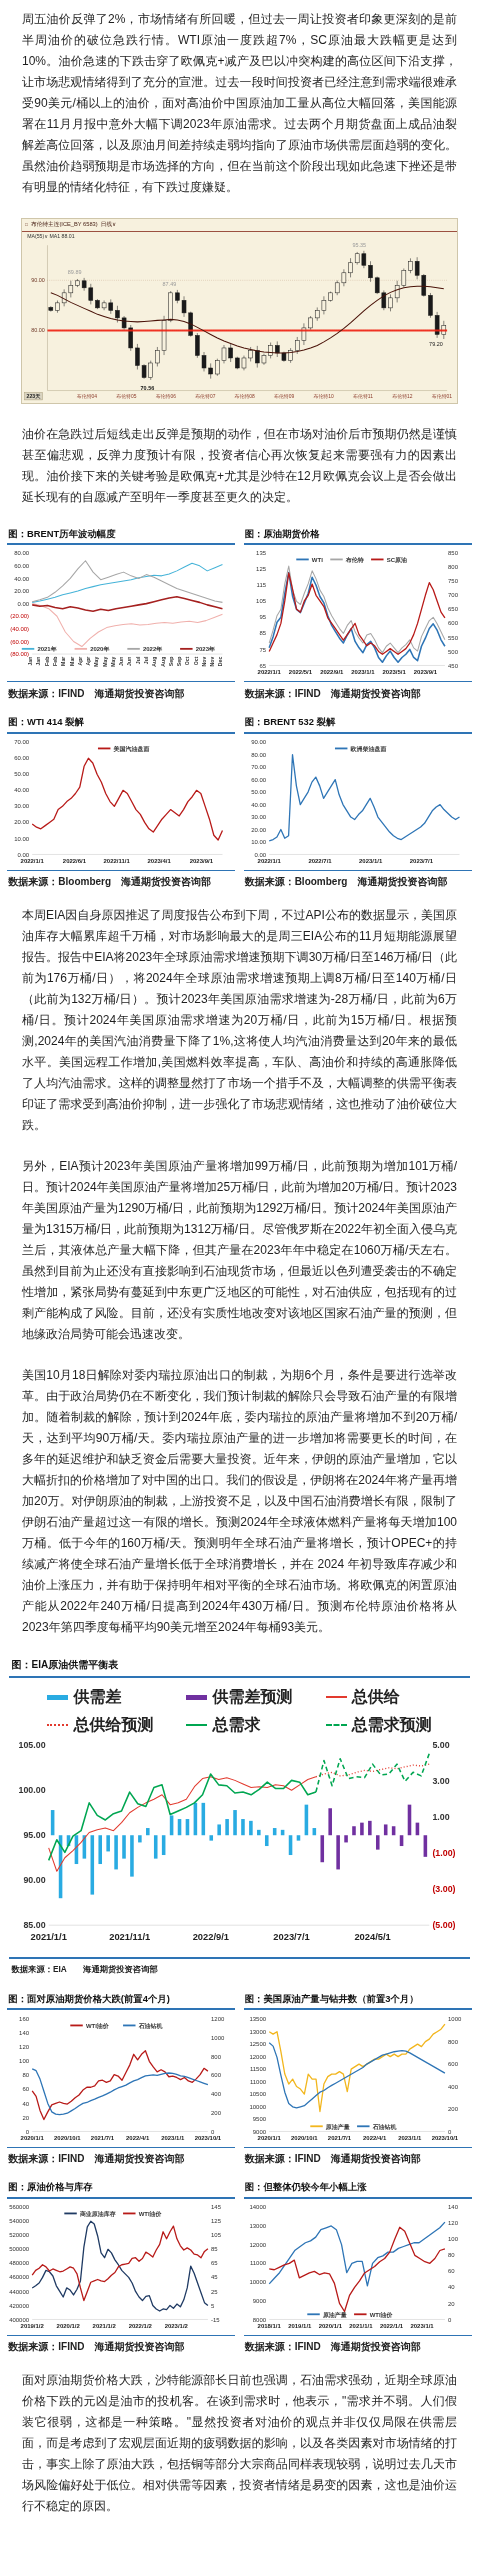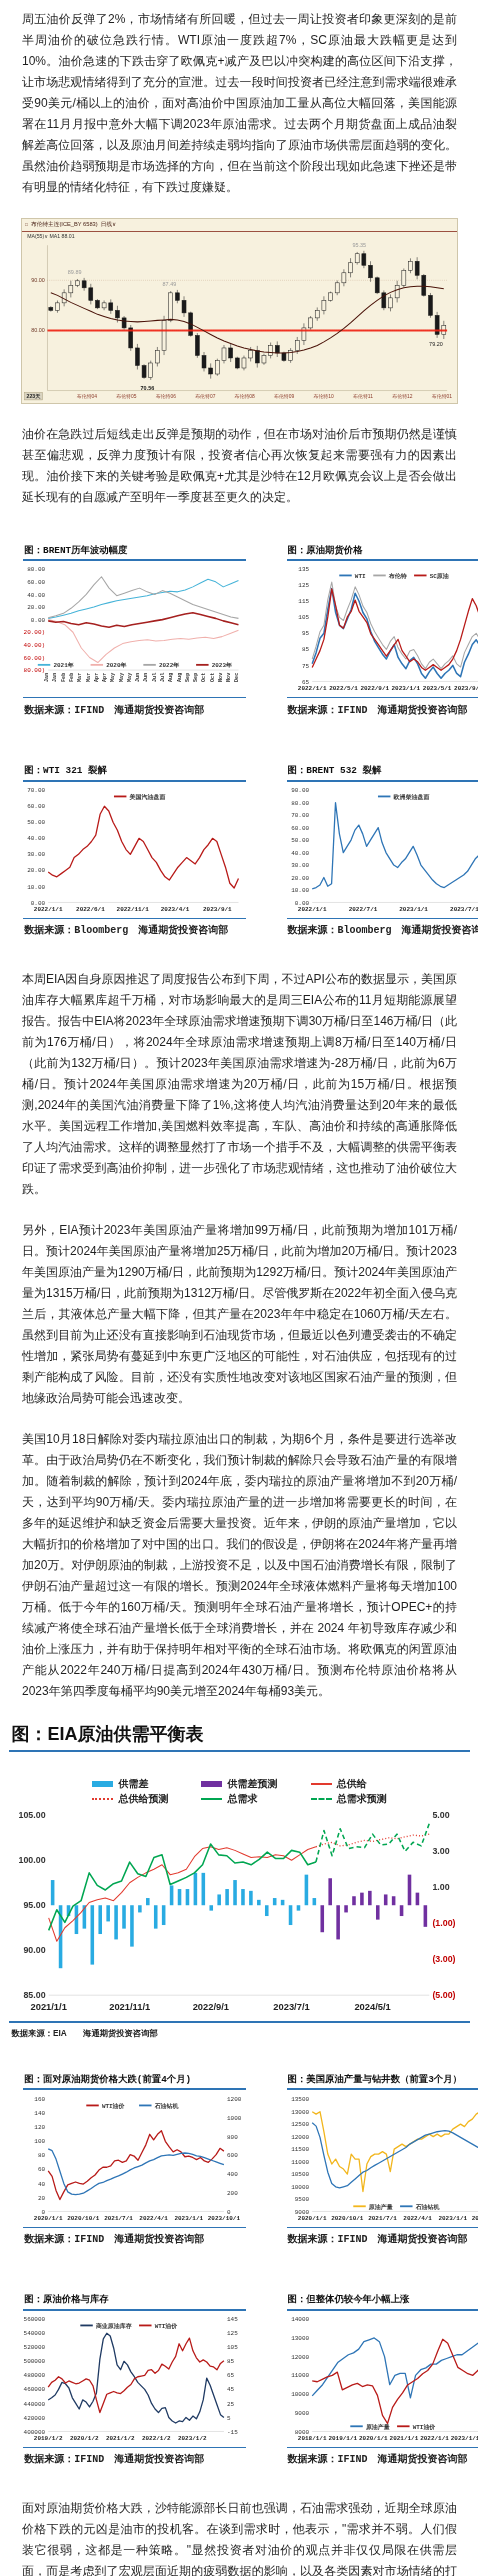--- a/index.html
+++ b/index.html
@@ -8,31 +8,31 @@
   .para{font-size:12px;line-height:21px;margin:0 22px 20px;text-align:justify;color:#1f1f1f;}
   
   .kline-wrap{margin:0 21px 20px;background:#f7f1de;border:0.5px solid #cfc6aa;padding:0;}
   .kline-head{font-size:5.7px;color:#4a2318;padding:1.6px 3.1px;border-bottom:1px solid #9c5040;display:flex;gap:3.1px;align-items:center;}
   .kline-sq{font-size:4.7px;color:#6b3a2a;}
   .kline-period{color:#4a2318;}
   .kline-sub{font-size:5.2px;color:#333;padding:1px 3.1px 0 5.2px;}
   svg{display:block;}
   
   .chart-grid{display:grid;grid-template-columns:1fr 1fr;gap:0 8.3px;padding:0 7.3px;margin-bottom:15.6px;}
-  .cell{margin:16px;font-family:Liberation Mono, monospace;}
+  .cell{margin:0;}
   .ctitle{font-weight:700;font-size:9.4px;color:#111;padding:0 1px 2.6px;border-bottom:2.1px solid #2e74b5;margin-bottom:3.1px;}
   .ccap{border-top:1.6px solid #2e74b5;margin-top:2.1px;padding:4.2px 1px 0;font-weight:700;font-size:10px;color:#222;}
   
   .eia{margin:0 9.4px 17.7px;}
-  .etitle{font-weight:700;font-size:18px;color:#111;padding:0 2.1px 4.2px;border-bottom:2.6px solid #2e74b5;margin-bottom:25px;}
-  .eia-legend{display:grid;grid-template-columns:repeat(3,max-content);justify-content:center;gap:1px 33px;font-weight:700;font-size:10px;color:#222;margin-bottom:2.1px;}
+  .etitle{font-weight:700;font-size:10px;color:#111;padding:0 2.1px 4.2px;border-bottom:2.6px solid #2e74b5;margin-bottom:9px;}
+  .eia-legend{display:grid;grid-template-columns:repeat(3,max-content);justify-content:center;gap:7px 33px;font-weight:700;font-size:16px;color:#222;margin-bottom:2.1px;}
   .leg{display:flex;align-items:center;gap:5.2px;white-space:nowrap;}
   .sw{display:inline-block;width:21px;height:0;}
   .sw.bar{height:5.7px;}
-  .ecap{border-top:2.1px solid #2e74b5;margin-top:5px;padding:5.2px 2.1px 0;font-weight:700;font-size:8.3px;color:#222;}
+  .ecap{border-top:2.1px solid #2e74b5;margin-top:11px;padding:5.2px 2.1px 0;font-weight:700;font-size:8.3px;color:#222;}
 </style>
 </head>
 <body>
 
 <div class="page">
 
   <p class="para">周五油价反弹了2%，市场情绪有所回暖，但过去一周让投资者印象更深刻的是前半周油价的破位急跌行情。WTI原油一度跌超7%，SC原油最大跌幅更是达到10%。油价急速的下跌击穿了欧佩克+减产及巴以冲突构建的高位区间下沿支撑，让市场悲观情绪得到了充分的宣泄。过去一段时间投资者已经注意到需求端很难承受90美元/桶以上的油价，面对高油价中国原油加工量从高位大幅回落，美国能源署在11月月报中意外大幅下调2023年原油需求。过去两个月期货盘面上成品油裂解差高位回落，以及原油月间差持续走弱均指向了原油市场供需层面趋弱的变化。虽然油价趋弱预期是市场选择的方向，但在当前这个阶段出现如此急速下挫还是带有明显的情绪化特征，有下跌过度嫌疑。</p>
 
   <figure class="kline-wrap">
     <div class="kline-head">
@@ -285,21 +285,21 @@
           <text x="195.445" y="26.37" font-size="11.5" fill="#333" font-weight="600">布伦特</text>
           <line x1="243.945" y1="22" x2="267.945" y2="22" stroke="#b81a18" stroke-width="3.5"></line>
           <text x="273.945" y="26.37" font-size="11.5" fill="#333" font-weight="600">SC原油</text>
         </svg>
       <div class="ccap">数据来源：IFIND　海通期货投资咨询部</div>
     </figure>
   </div>
 
   <div class="chart-grid">
     <figure class="cell">
-      <div class="ctitle">图：WTI 321 裂解</div>
+      <div class="ctitle">图：WTI 414 裂解</div>
       <svg width="223" height="131" viewBox="0 0 428 252">
           <line x1="48" y1="226" x2="414" y2="226" stroke="#c9c9c9" stroke-width="1"></line>
           <text x="42" y="14.024999999999999" text-anchor="end" font-size="11.5" fill="#333" font-weight="400">70.00</text>
           <text x="42" y="44.88214285714287" text-anchor="end" font-size="11.5" fill="#333" font-weight="400">60.00</text>
           <text x="42" y="75.73928571428571" text-anchor="end" font-size="11.5" fill="#333" font-weight="400">50.00</text>
           <text x="42" y="106.59642857142859" text-anchor="end" font-size="11.5" fill="#333" font-weight="400">40.00</text>
           <text x="42" y="137.45357142857142" text-anchor="end" font-size="11.5" fill="#333" font-weight="400">30.00</text>
           <text x="42" y="168.31071428571428" text-anchor="end" font-size="11.5" fill="#333" font-weight="400">20.00</text>
           <text x="42" y="199.16785714285717" text-anchor="end" font-size="11.5" fill="#333" font-weight="400">10.00</text>
           <text x="42" y="230.025" text-anchor="end" font-size="11.5" fill="#333" font-weight="400">0.00</text>

